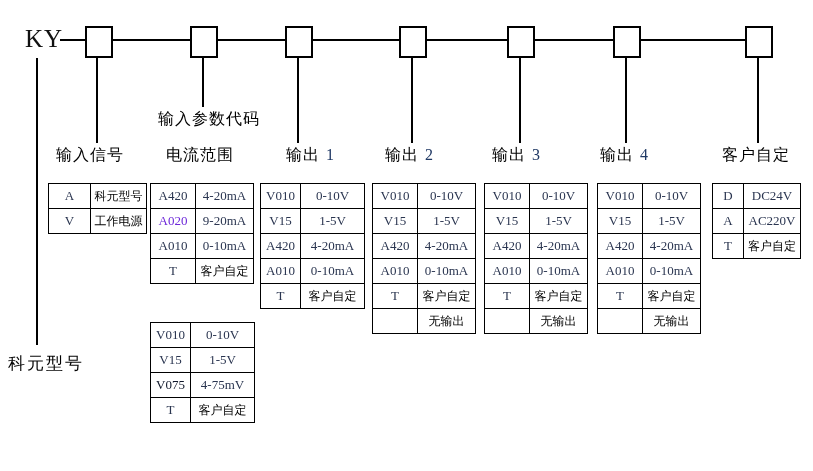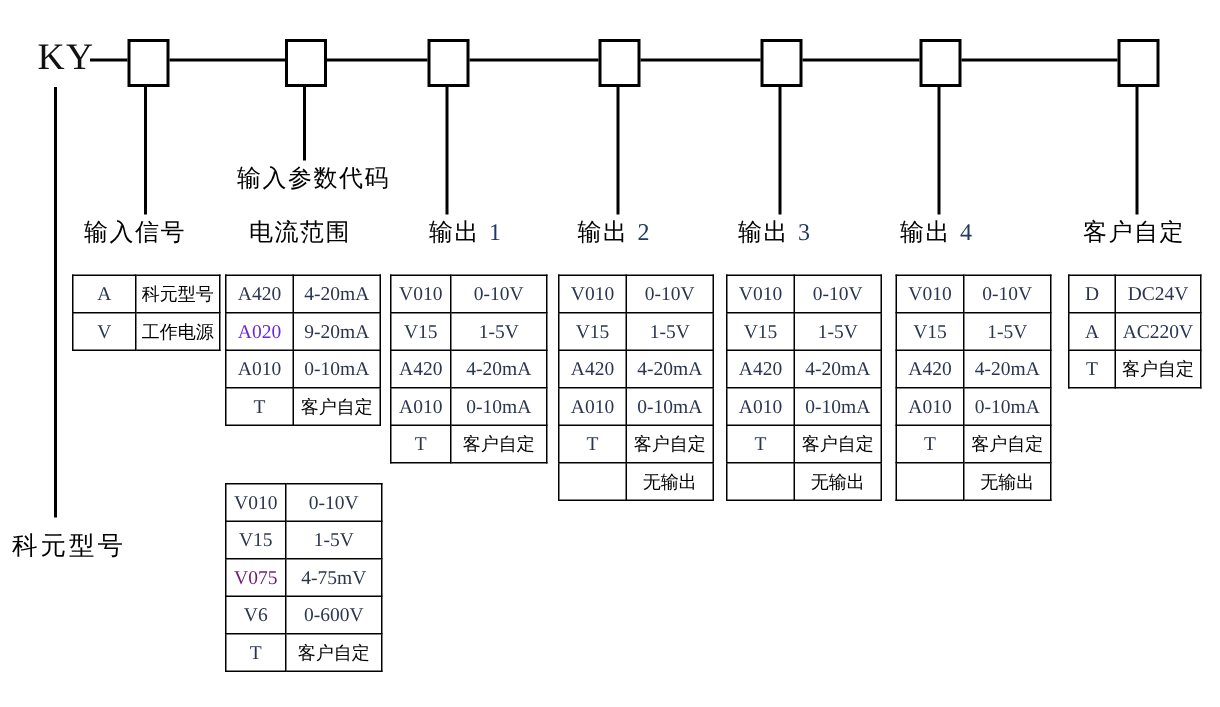--- a/index.html
+++ b/index.html
@@ -117,26 +117,22 @@
     <tbody>
         <tr>
       <td style="color:#2a3550">V010</td>
       <td style="color:#2a3550">0-10V</td>
     </tr>
     <tr>
       <td style="color:#2a3550">V15</td>
       <td style="color:#2a3550">1-5V</td>
     </tr>
     <tr>
-      <td style="color:#701a75">V075</td>
+      <td style="color:#0f172a">V075</td>
       <td style="color:#2a3550">4-75mV</td>
-    </tr>
-    <tr>
-      <td style="color:#2a3550">V6</td>
-      <td style="color:#2a3550">0-600V</td>
     </tr>
     <tr>
       <td style="color:#2a3550">T</td>
       <td class="zh">客户自定</td>
     </tr>
   </tbody>
     </table>
 
   <table class="spec abs" style="left:260px;top:183px;">
     <colgroup>

